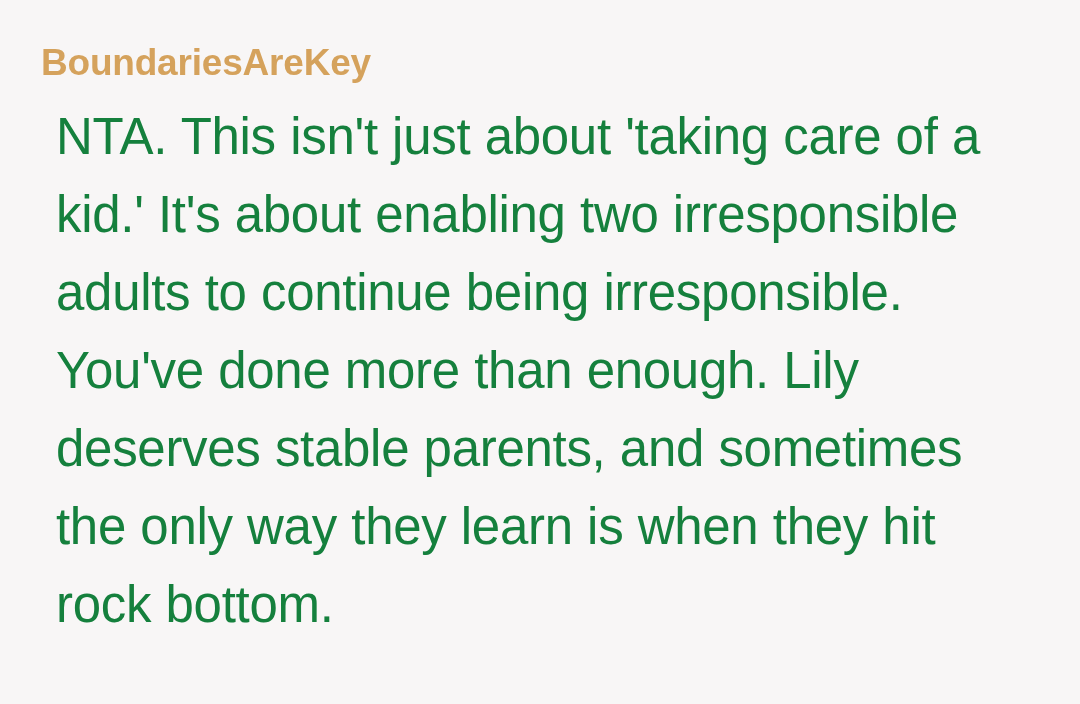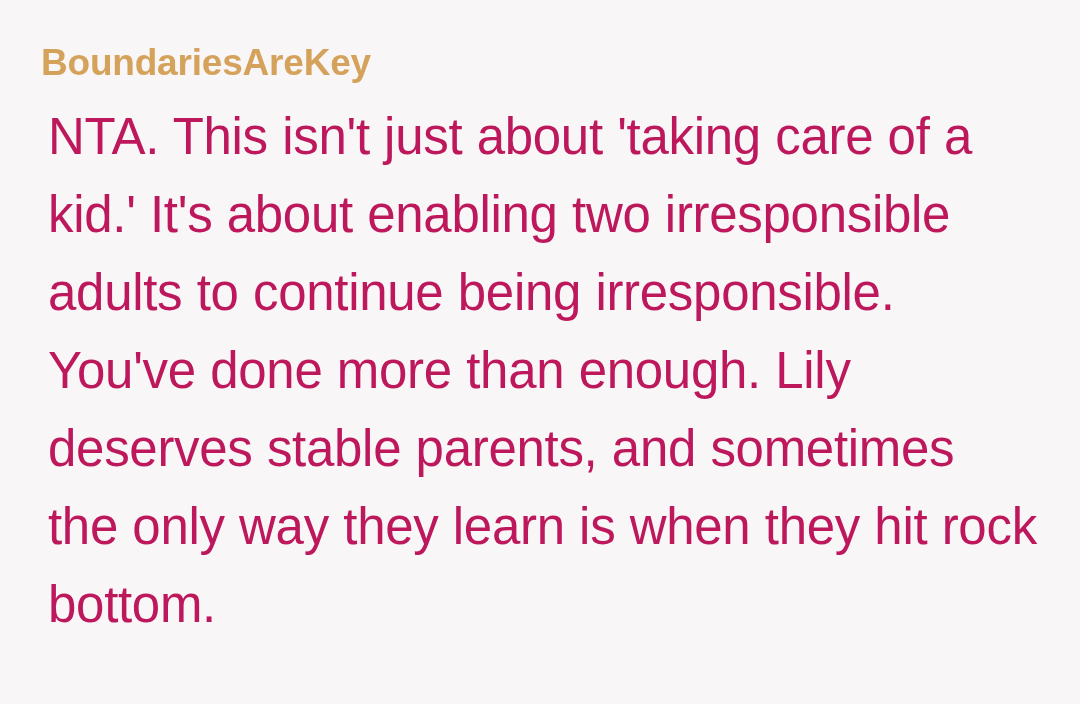--- a/index.html
+++ b/index.html
@@ -30,24 +30,24 @@
     letter-spacing: -0.2px;
     line-height: 1.05;
     margin: 0 0 2px 1px;
     padding: 0;
     white-space: nowrap;
   }
   .comment-body {
     font-family: "Liberation Sans", sans-serif;
     font-size: 51px;
     font-weight: normal;
-    color: #be185d;
+    color: #15803d;
     line-height: 78px;
     letter-spacing: -0.3px;
-    margin: 15px 0 0 8px;
+    margin: 15px 0 0 16px;
     padding: 0;
     max-width: 990px;
     word-spacing: 0.5px;
   }
 </style>
 </head>
 <body>
 
 <div class="comment-card">
   <div class="comment-author">BoundariesAreKey</div>

